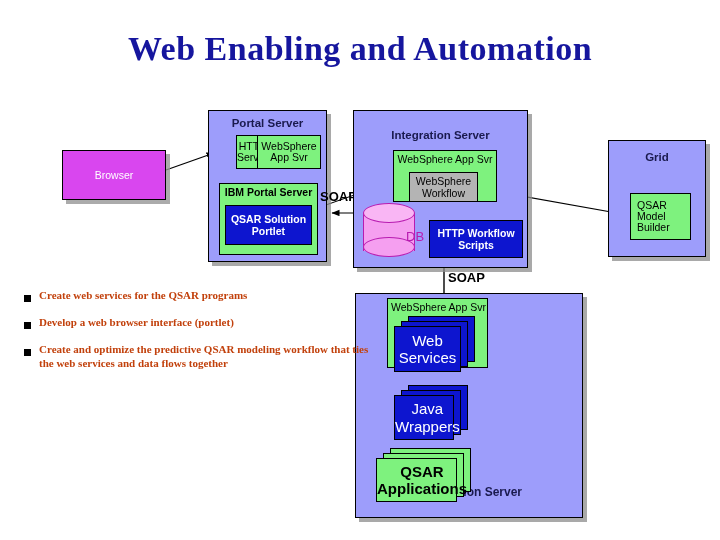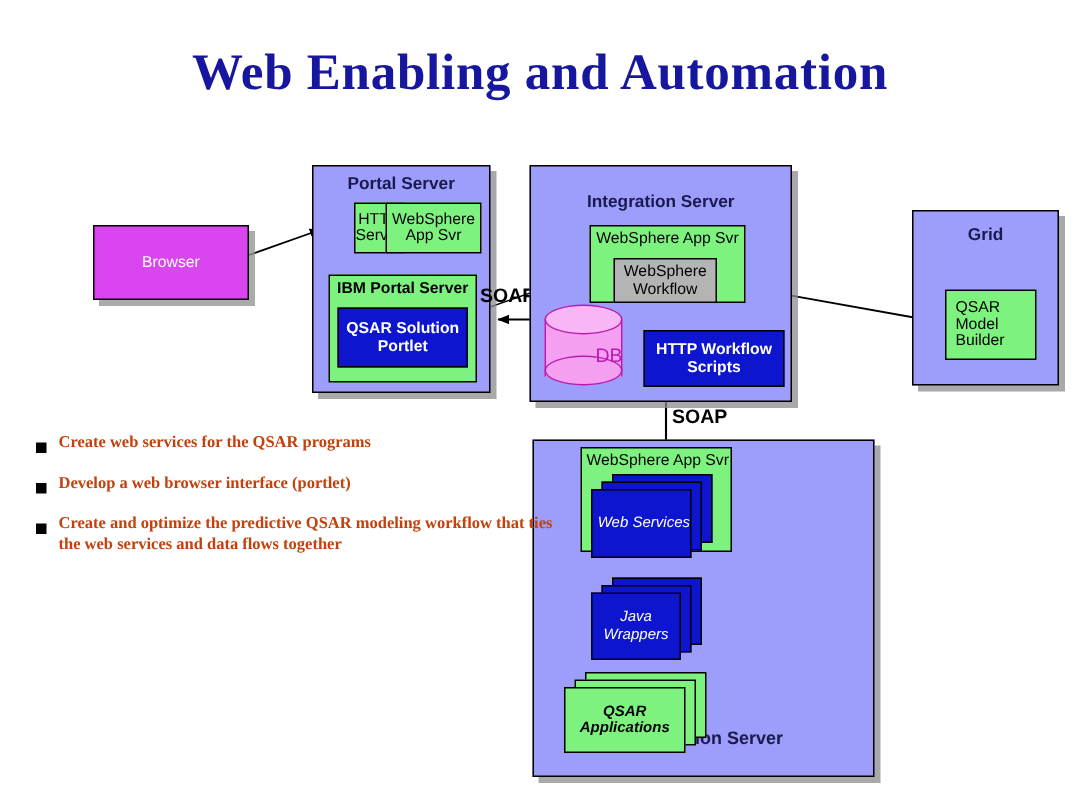--- a/index.html
+++ b/index.html
@@ -49,22 +49,22 @@
     background:#d946ef;border:1px solid #000;color:#fff;
     box-shadow:4px 4px 0 rgba(150,150,150,0.8);
     display:flex;align-items:center;justify-content:center;
     font-size:10.5px;
   }
 
   
   .stack{position:absolute;}
   .stack .card{position:absolute;border:1px solid #000;}
   .stack .front{
-    display:flex;align-items:center;justify-content:flex-end;text-align:center;
-    font-size:10px;line-height:1.15;font-style:italic;
+    display:flex;align-items:center;justify-content:flex-start;text-align:center;
+    font-size:15px;line-height:1.15;
   }
   .stack.blue .card{background:#0d15cf;}
   .stack.blue .front{color:#fff;}
   .stack.green .card{background:#7ef27e;}
   .stack.green .front{color:#000;font-weight:bold;}
 
   
   #db-cylinder{width:52px;height:54px;}
   #db-cylinder .body{
     position:absolute;left:0;top:10px;width:52px;height:38px;
@@ -75,22 +75,22 @@
     position:absolute;left:0;top:34px;width:52px;height:20px;
     background:#f59ff0;border:1.5px solid #b81bb0;border-radius:50%;
     box-sizing:border-box;
   }
   #db-cylinder .top{
     position:absolute;left:0;top:0px;width:52px;height:20px;
     background:#f9b6f4;border:1.5px solid #b81bb0;border-radius:50%;
     box-sizing:border-box;
   }
   #db-cylinder .lbl{
-    position:absolute;left:0;top:26px;width:52px;text-align:right;
-    font-size:13px;color:#b81bb0;
+    position:absolute;left:0;top:26px;width:52px;text-align:left;
+    font-size:13px;color:#b81bb0;padding-left:43px;
   }
 
   
   .soap{
     font-weight:bold;font-size:13px;color:#000;
     font-family:"Liberation Sans", sans-serif;
   }
 
   
   #bullets{

